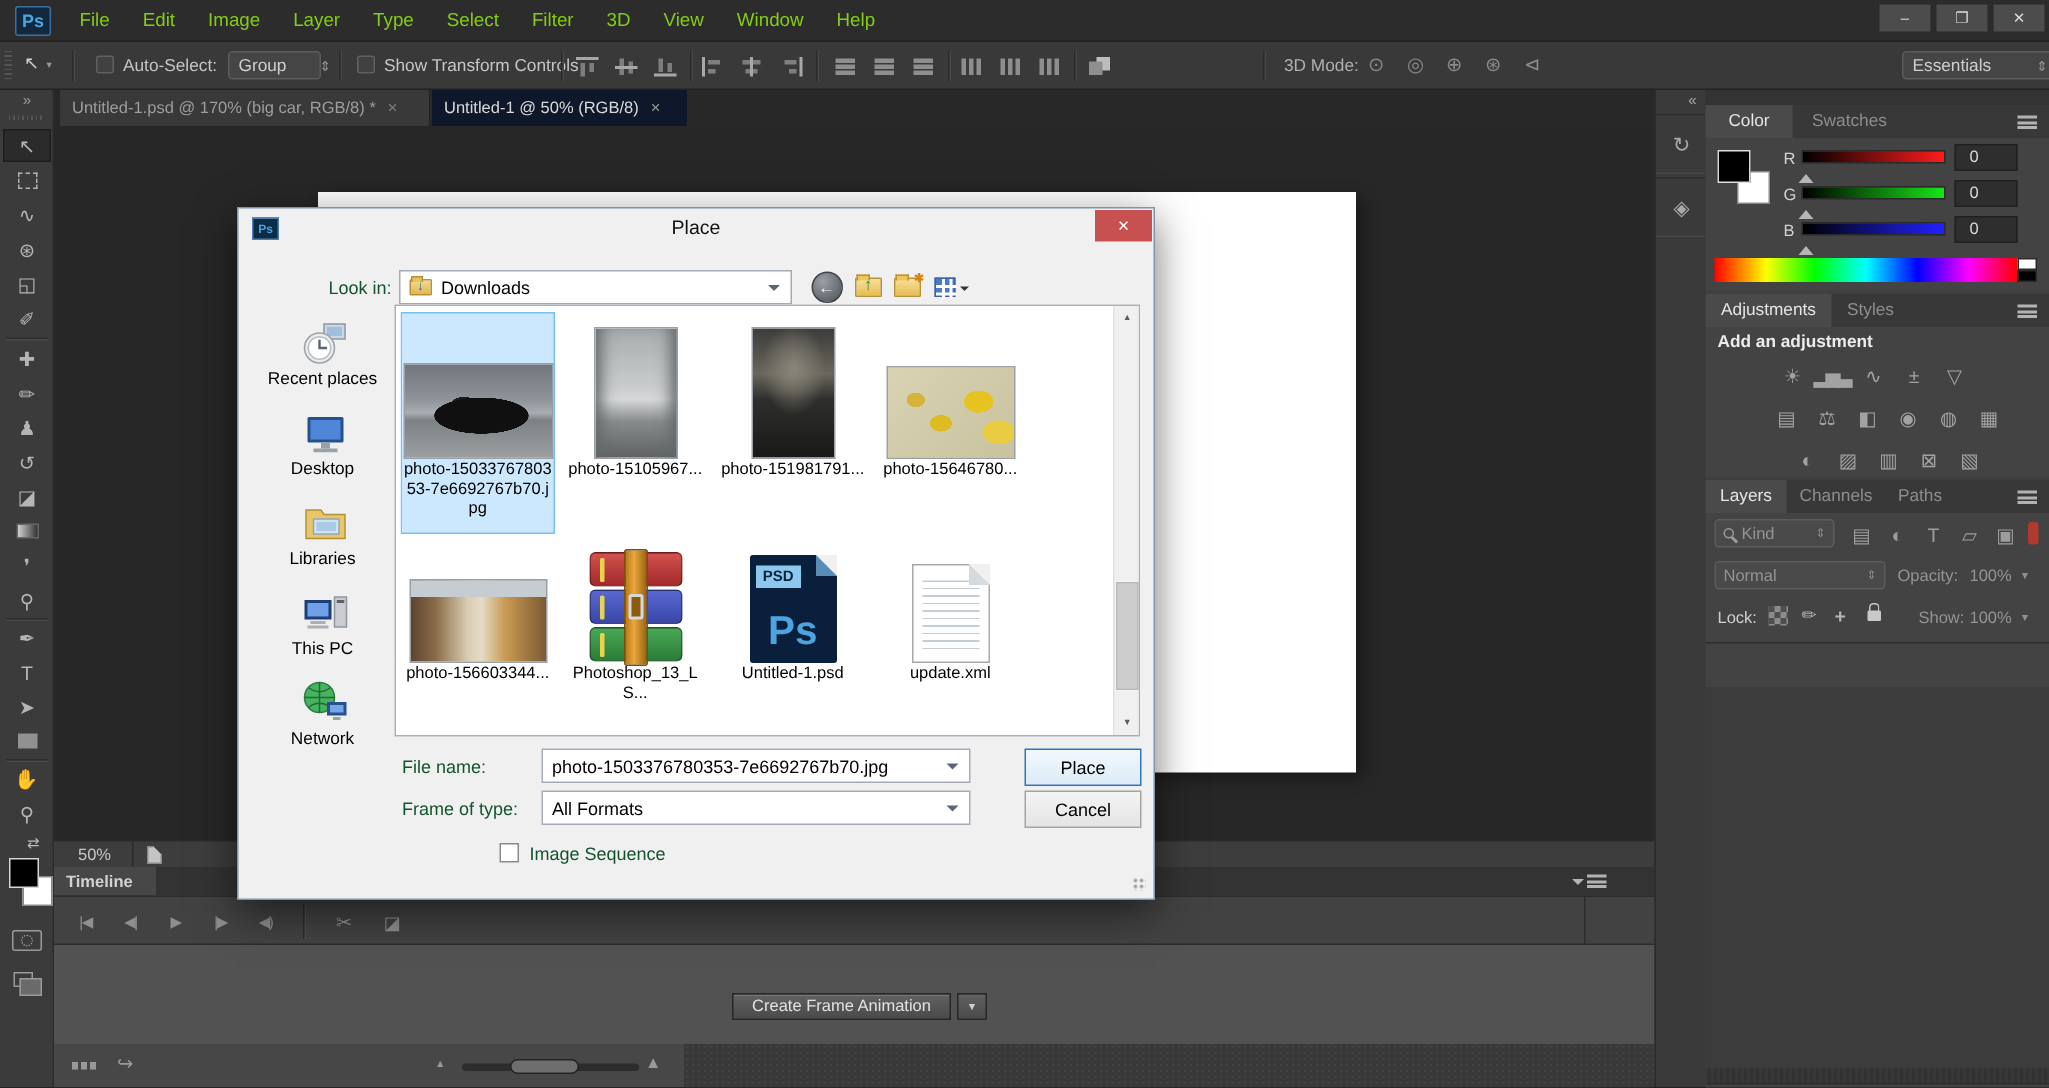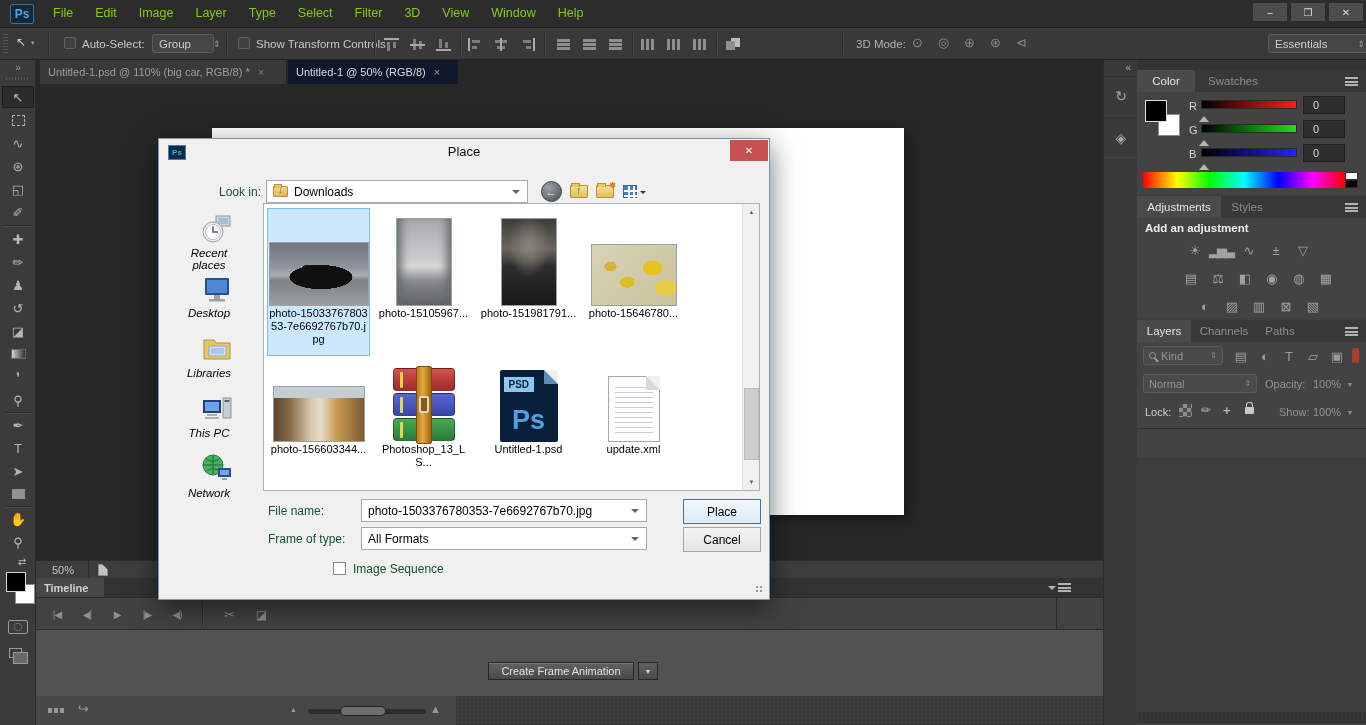--- a/index.html
+++ b/index.html
@@ -121,21 +121,21 @@
   .dlfold b{position:absolute;left:4px;top:-2px;color:#2d62c8;font-size:9px;}
   .navbtn{position:absolute;top:41px;width:24px;height:23px;display:flex;align-items:center;justify-content:center;}
   .backic{width:21px;height:21px;border-radius:50%;background:radial-gradient(circle at 35% 30%,#9aa0a6,#63686e 70%,#474b50);border:1px solid #3f4347;color:#f0f0f0;font-size:11px;font-weight:bold;display:flex;align-items:center;justify-content:center;}
   .minifold{position:relative;width:18px;height:13px;background:linear-gradient(#f6e09a,#e7bd52);border:1px solid #b8923a;border-radius:1px;}
   .minifold:before{content:"";position:absolute;top:-3px;left:0;width:7px;height:3px;background:#edc75e;border:1px solid #b8923a;border-bottom:none;}
   .minifold b{position:absolute;font-weight:bold;}
   .gridic{position:relative;width:14px;height:13px;background:#4a7cc4;border:1px solid #38movie64a8;border:1px solid #3a64a8;}
   .gridic:before{content:"";position:absolute;left:4px;top:0;width:2px;height:13px;background:#fff;box-shadow:5px 0 0 #fff;}
   .gridic:after{content:"";position:absolute;left:0;top:4px;width:14px;height:2px;background:#fff;box-shadow:0 5px 0 #fff;}
   .place-item{position:absolute;left:14px;width:88px;height:56px;text-align:center;}
-  .place-item .lbl{position:absolute;left:0;right:16px;top:36px;font-size:11.5px;color:#000;font-style:italic;}
+  .place-item .lbl{position:absolute;left:0;right:4px;top:36px;font-size:11.5px;color:#000;}
   .place-item svg{position:absolute;left:28px;top:2px;}
   .listbox{position:absolute;left:104px;top:64px;width:497px;height:288px;background:#fff;border:1px solid #a8b0ba;}
   .scroll{position:absolute;right:0;top:0;width:17px;height:100%;background:#f0f0f0;border-left:1px solid #e2e2e2;}
   .scr-arrow{position:absolute;left:0;width:17px;height:16px;color:#606060;font-size:6px;display:flex;align-items:center;justify-content:center;}
   .scr-thumb{position:absolute;left:1px;width:15px;background:#cdcdcd;border:1px solid #bcbcbc;}
   .fitem{position:absolute;width:103px;text-align:center;}
   .fitem.sel{background:#cce8ff;box-shadow:inset 0 0 0 1px #77c0f0;}
   .thumbwrap{display:flex;align-items:flex-end;justify-content:center;}
   .fname{font-size:11px;line-height:13px;color:#000;word-break:break-all;padding:1px 2px;}
   .phb{border:1px solid #9aa0a6;}
@@ -230,21 +230,21 @@
     <span class="g3d" style="left:990px">⊛</span>
     <span class="g3d" style="left:1016px">⊲</span>
     <div class="pscombo" style="left:1268px;width:104px">
       <span>Essentials</span>
       <span class="ud">⇕</span>
     </div>
   </div>
 
   <div class="tabbar">
     <div class="doctab" style="left:4px;width:247px;background:#393939;color:#9d9d9d;border-right:1px solid #222">
-      <span>Untitled-1.psd @ 110% (big car, RGB/8) *</span>
+      <span>Untitled-1.psd @ 170% (big car, RGB/8) *</span>
       <span class="x" style="color:#818181">×</span>
     </div>
     <div class="doctab" style="left:252px;width:170px;background:#0f172a;color:#dadada">
       <span>Untitled-1 @ 50% (RGB/8)</span>
       <span class="x" style="color:#9d9d9d">×</span>
     </div>
   </div>
 
   <div class="toolbar">
     <div class="abs" style="left:0;top:2px;width:36px;text-align:center;color:#9a9a9a;font-size:10px">»</div>

